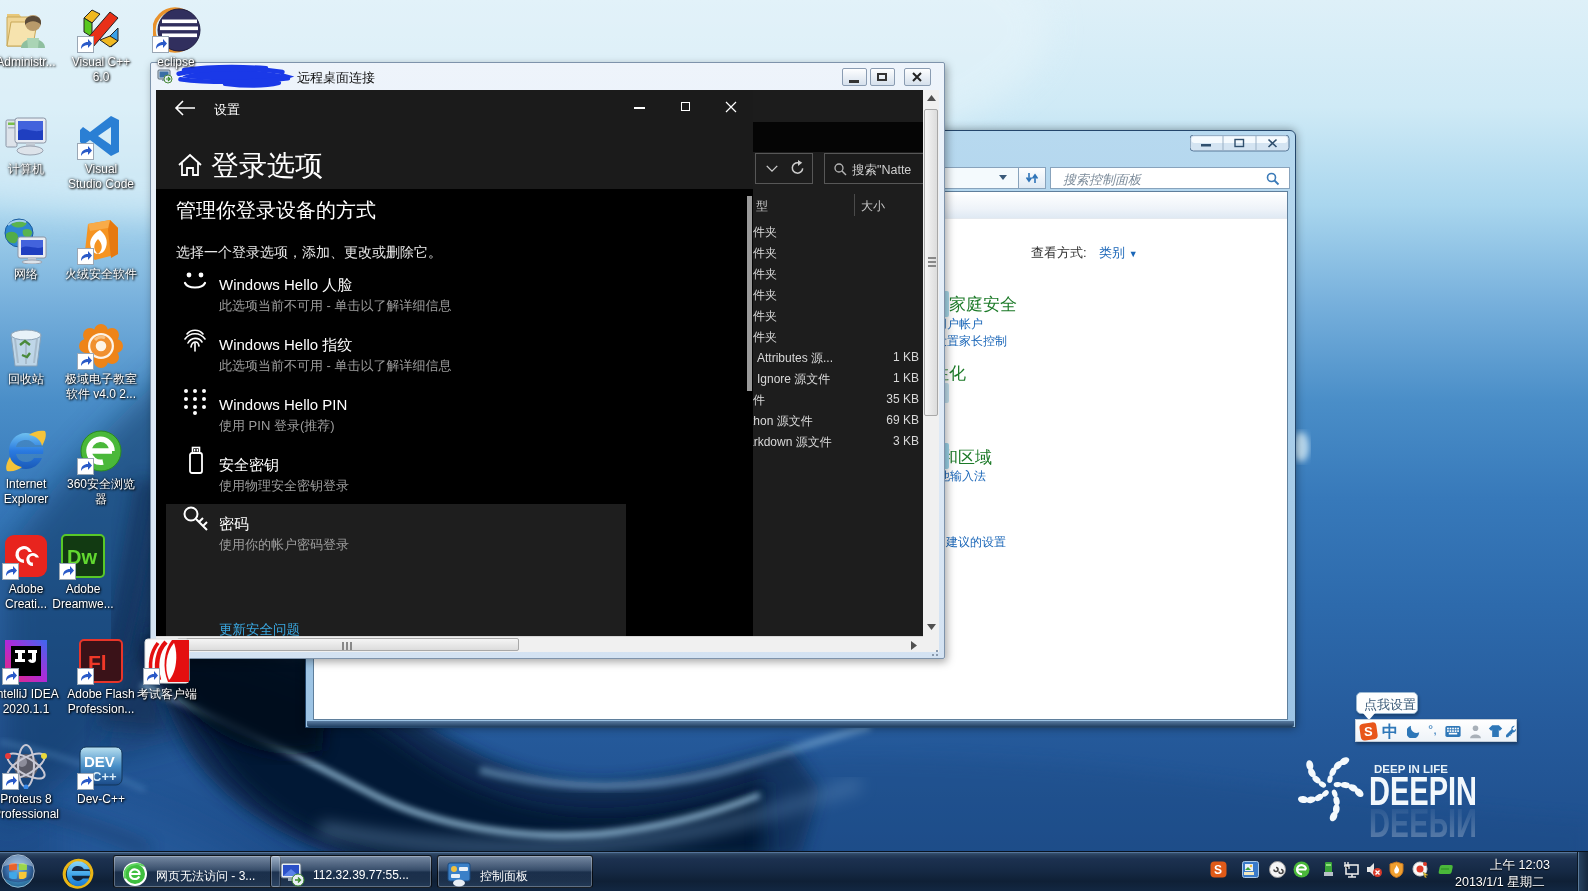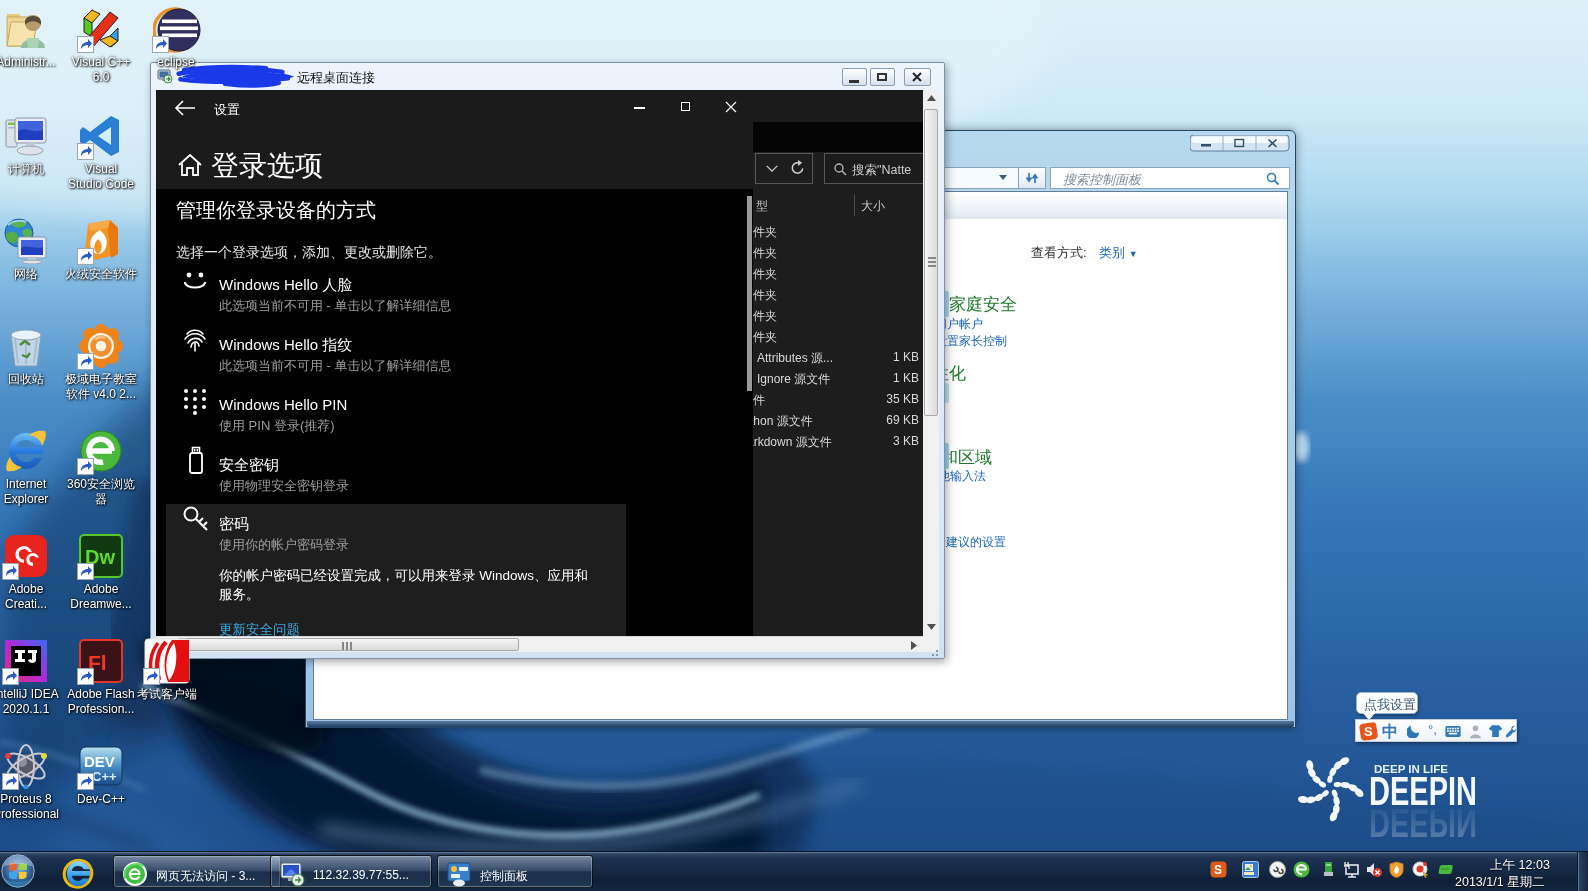--- a/index.html
+++ b/index.html
@@ -264,21 +264,20 @@
       </svg>
       <div class="abs" style="left:63px;top:366px;font-size:15px;color:#fff">安全密钥</div>
       <div class="abs" style="left:63px;top:387px;font-size:13px;color:#9d9d9d">使用物理安全密钥登录</div>
 
       <svg class="abs" style="left:24px;top:413px" width="32" height="32" viewBox="0 0 32 32">
         <circle cx="11" cy="11" r="6.5" stroke="#fff" stroke-width="2" fill="none"></circle>
         <path d="M 16,16 L 27,27 M 23,23 L 27,19 M 19,19 L 23,15" stroke="#fff" stroke-width="2" fill="none"></path>
       </svg>
       <div class="abs" style="left:63px;top:425px;font-size:15px;color:#fff">密码</div>
       <div class="abs" style="left:63px;top:446px;font-size:13px;color:#9d9d9d">使用你的帐户密码登录</div>
-      <div class="abs" style="left:63px;top:476px;font-size:13.5px;color:#fff;white-space:nowrap;line-height:19px">你的帐户密码已经设置完成，可以用来登录 Windows、应用和<br>服务。</div>
       <div class="abs" style="left:63px;top:531px;font-size:13.5px;color:#3aa7e0;border-bottom:1px solid #3aa7e0;padding-bottom:1px">更新安全问题</div>
 
       <div class="abs" style="left:591px;top:106px;width:5px;height:195px;background:#9a9a9a"></div>
     </div>
 
     <div class="abs" style="left:597px;top:0;width:170px;height:546px;background:#1d1d1d;overflow:hidden">
       <div class="abs" style="left:0;top:0;width:175px;height:32px;background:#1c1c1c"></div>
       <div class="abs" style="left:0;top:32px;width:175px;height:30px;background:#050505"></div>
 
       <div class="abs" style="left:2px;top:63px;width:58px;height:31px;border:1px solid #575757"></div>
@@ -693,21 +692,21 @@
   <path d="M 21,30 a 8.5,8.5 0 1 1 8,-11 l -3.4,0 a 5.2,5.2 0 1 0 -4.8,7.6 Z" fill="#fff"></path>
   <path d="M 30,33 a 6.5,6.5 0 1 1 6,-8.4 l -3.2,0 a 3.4,3.4 0 1 0 -3,5 Z" fill="#fff"></path>
  </svg><div class="sc">
             <svg width="13" height="13" viewBox="0 0 13 13">
               <path d="M 2,11 C 2,6 5,4 9,4 L 9,1 L 13,5.5 L 9,10 L 9,7 C 6,7 4,8 2,11 Z" fill="#2a5ac8"></path>
             </svg>
           </div></div>
  <div class="lbl">Adobe<br>Creati...</div>
 </div>
 
-<div class="dicon" style="left:63px;top:533px">
+<div class="dicon" style="left:45px;top:533px">
  <div class="ig"><svg width="46" height="46" viewBox="0 0 46 46">
   <rect x="2" y="2" width="42" height="42" rx="4" fill="#123a12"></rect>
   <rect x="2" y="2" width="42" height="42" rx="4" fill="none" stroke="#58c828" stroke-width="2"></rect>
   <text x="7" y="31" font-size="20" font-weight="bold" fill="#62d830">Dw</text>
  </svg><div class="sc">
             <svg width="13" height="13" viewBox="0 0 13 13">
               <path d="M 2,11 C 2,6 5,4 9,4 L 9,1 L 13,5.5 L 9,10 L 9,7 C 6,7 4,8 2,11 Z" fill="#2a5ac8"></path>
             </svg>
           </div></div>
  <div class="lbl">Adobe<br>Dreamwe...</div>

